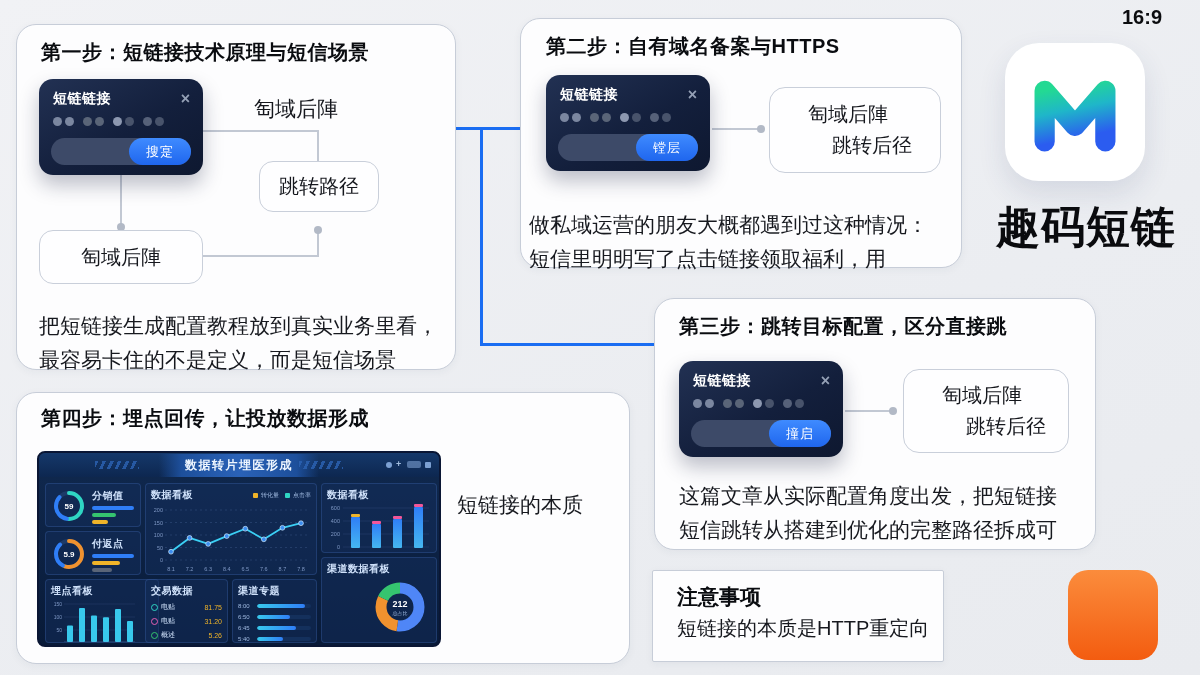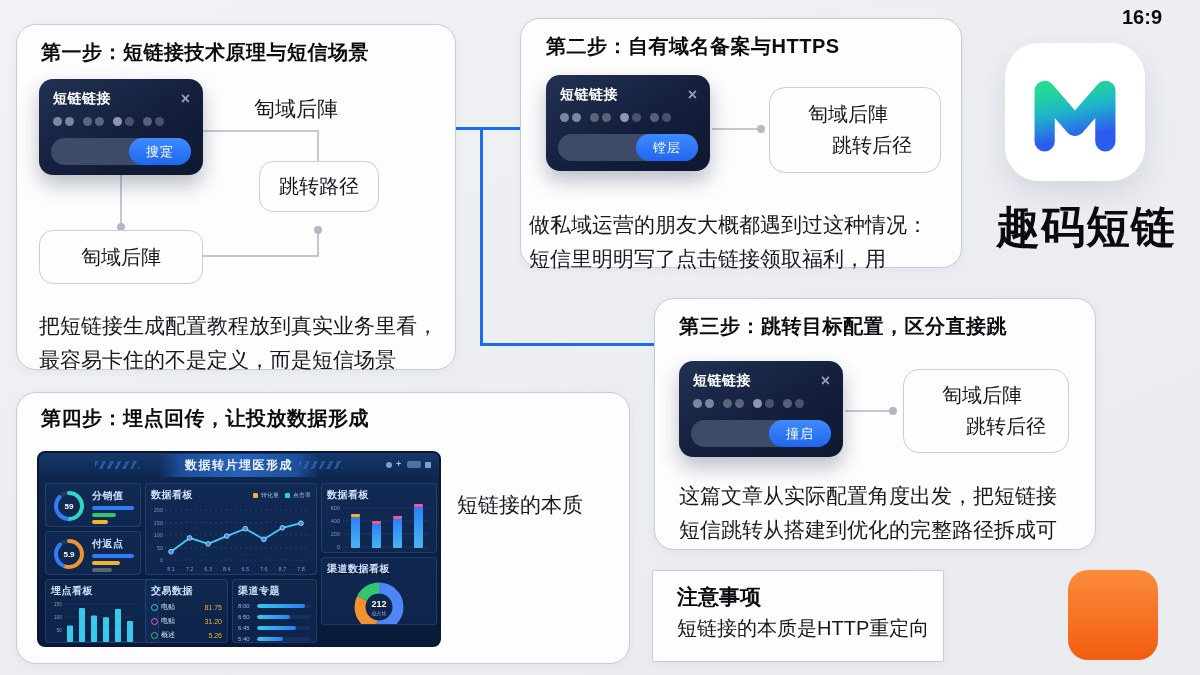--- a/index.html
+++ b/index.html
@@ -370,23 +370,23 @@
             <rect x="45" y="22" width="9" height="24" fill="url(#bgrad)" rx="1"></rect>
             <rect x="45" y="19" width="9" height="3" fill="#f2569a" rx="1"></rect>
             <rect x="66" y="17" width="9" height="29" fill="url(#bgrad)" rx="1"></rect>
             <rect x="66" y="14" width="9" height="3" fill="#f2569a" rx="1"></rect>
             <rect x="87" y="5" width="9" height="41" fill="url(#bgrad)" rx="1"></rect>
             <rect x="87" y="2" width="9" height="3" fill="#f2569a" rx="1"></rect>
             <text x="30" y="54" text-anchor="middle" font-size="5" fill="#7e97c4">81-75</text>
             <text x="60" y="54" text-anchor="middle" font-size="5" fill="#7e97c4">82-75</text>
             <text x="90" y="54" text-anchor="middle" font-size="5" fill="#7e97c4">83-15</text>
           </svg></div>
-      <div class="panel" id="dash-donut" style="left:282px;top:104px;width:116px;height:68px;text-decoration:underline;">
+      <div class="panel" id="dash-donut" style="left:282px;top:104px;width:116px;height:86px;">
           <div class="p-title">渠道数据看板</div>
-          <div class="grow" style="justify-content: center;">
+          <div class="grow" style="justify-content: flex-end;">
             <svg width="62" height="62">
               <circle cx="31" cy="31" r="19" fill="none" stroke="#4f86f7" stroke-width="11" stroke-dasharray="62.07787083493431 57.30265000147782" stroke-dashoffset="0" transform="rotate(-90 31 31)"></circle>
               <circle cx="31" cy="31" r="19" fill="none" stroke="#f0922f" stroke-width="11" stroke-dasharray="35.81415625092364 83.56636458548849" stroke-dashoffset="-62.07787083493431" transform="rotate(-90 31 31)"></circle>
               <circle cx="31" cy="31" r="19" fill="none" stroke="#35c46f" stroke-width="11" stroke-dasharray="21.488493750554184 97.89202708585795" stroke-dashoffset="-97.89202708585795" transform="rotate(-90 31 31)"></circle>
               <text x="31" y="31" text-anchor="middle" font-size="9" fill="#ffffff" font-weight="bold">212</text>
               <text x="31" y="39" text-anchor="middle" font-size="5" fill="#9fb9e0">总占比</text>
             </svg>
           </div>
         </div>
     </div>

